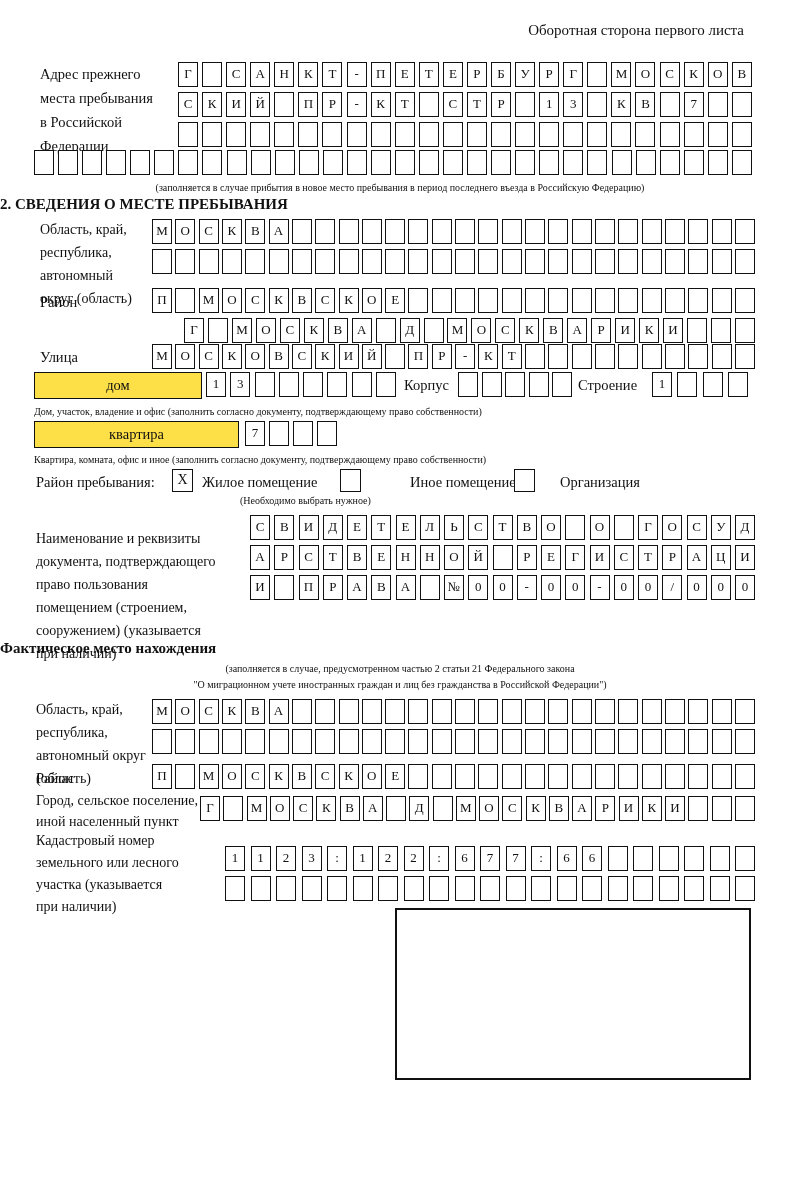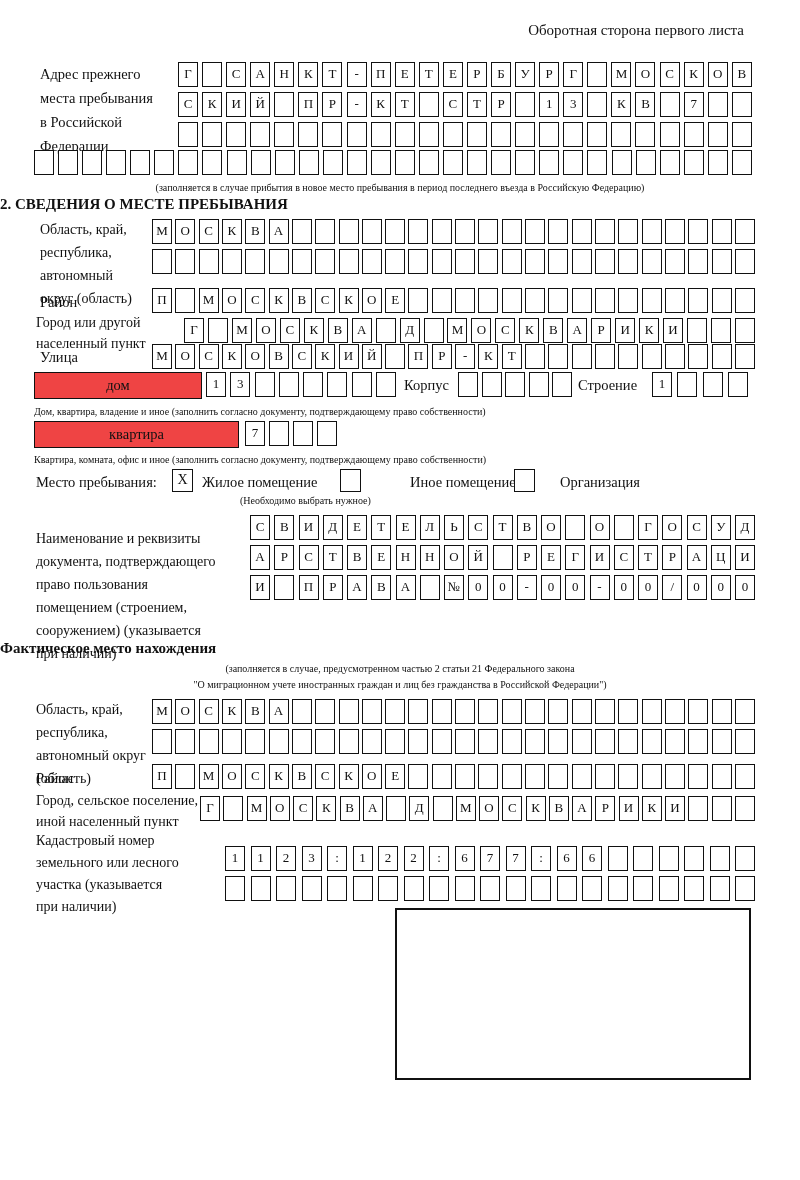--- a/index.html
+++ b/index.html
@@ -8,21 +8,21 @@
   .abs{position:absolute;}
   .lab{position:absolute;font-size:14px;line-height:23px;white-space:pre-line;}
   .lab15{font-size:14.5px;line-height:24px;}
   .cap{position:absolute;font-size:10px;line-height:15px;}
   .capcenter{left:0;width:100%;text-align:center;}
   .title{position:absolute;left:0;width:100%;font-weight:bold;font-size:15px;}
   .cellrow{position:absolute;display:flex;justify-content:space-between;}
   .cell{width:20px;height:25px;box-sizing:border-box;border:1.6px solid #111;
         background:#fff;font-size:13px;line-height:21px;text-align:center;}
   .fieldbox{position:absolute;box-sizing:border-box;border:1.6px solid #111;height:27px;
-        text-align:center;font-size:14.5px;line-height:24px;background:#ef4444;}
+        text-align:center;font-size:14.5px;line-height:24px;background:#fde047;}
   .chk{position:absolute;width:21px;height:23px;box-sizing:border-box;border:1.6px solid #111;
         text-align:center;font-size:14px;line-height:20px;background:#fff;}
   .inline-lab{position:absolute;font-size:14.5px;line-height:24px;white-space:nowrap;}
   .markbox{position:absolute;box-sizing:border-box;border:2px solid #111;background:#fff;}
   .marknote{position:absolute;font-size:13.5px;line-height:19px;text-align:center;white-space:pre-line;}
 </style>
 </head>
 <body>
 
 <div class="page">
@@ -231,22 +231,20 @@
       <div class="cell"></div>
       <div class="cell"></div>
       <div class="cell"></div>
       <div class="cell"></div>
       <div class="cell"></div>
       <div class="cell"></div>
       <div class="cell"></div>
       <div class="cell"></div>
     </div>
 
-  <div class="lab" style="top:312px;left:36px;line-height:21px;">Город или другой
-населенный пункт</div>
   <div class="cellrow" style="left:184px;top:318px;width:571px;">
       <div class="cell">Г</div>
       <div class="cell"></div>
       <div class="cell">М</div>
       <div class="cell">О</div>
       <div class="cell">С</div>
       <div class="cell">К</div>
       <div class="cell">В</div>
       <div class="cell">А</div>
       <div class="cell"></div>
@@ -316,32 +314,32 @@
       <div class="cell"></div>
       <div class="cell"></div>
     </div>
   <div class="inline-lab" style="left:578px;top:373px;">Строение</div>
   <div class="cellrow" style="left:652px;top:372px;width:96px;">
       <div class="cell">1</div>
       <div class="cell"></div>
       <div class="cell"></div>
       <div class="cell"></div>
     </div>
-  <div class="cap" style="top:404px;left:34px;">Дом, квартира, владение и иное (заполнить согласно документу, подтверждающему право собственности)</div>
+  <div class="cap" style="top:404px;left:34px;">Дом, участок, владение и офис (заполнить согласно документу, подтверждающему право собственности)</div>
 
   <div class="fieldbox" style="left:34px;top:421px;width:205px;">квартира</div>
   <div class="cellrow" style="left:245px;top:421px;width:92px;">
       <div class="cell">7</div>
       <div class="cell"></div>
       <div class="cell"></div>
       <div class="cell"></div>
     </div>
   <div class="cap" style="top:452px;left:34px;text-align:center;">Квартира, комната, офис и иное (заполнить согласно документу, подтверждающему право собственности)</div>
 
-  <div class="inline-lab" style="left:36px;top:470px;">Место пребывания:</div>
+  <div class="inline-lab" style="left:36px;top:470px;">Район пребывания:</div>
   <div class="chk" style="left:172px;top:469px;">X</div>
   <div class="inline-lab" style="left:202px;top:470px;">Жилое помещение</div>
   <div class="chk" style="left:340px;top:469px;"></div>
   <div class="inline-lab" style="left:382px;top:470px;margin-left:28px;">Иное помещение</div>
   <div class="chk" style="left:514px;top:469px;"></div>
   <div class="inline-lab" style="left:560px;top:470px;">Организация</div>
   <div class="cap" style="top:493px;left:240px;">(Необходимо выбрать нужное)</div>
 
   <div class="lab" style="top:513px;left:36px;margin-top:14px;">Наименование и реквизиты
 документа, подтверждающего

